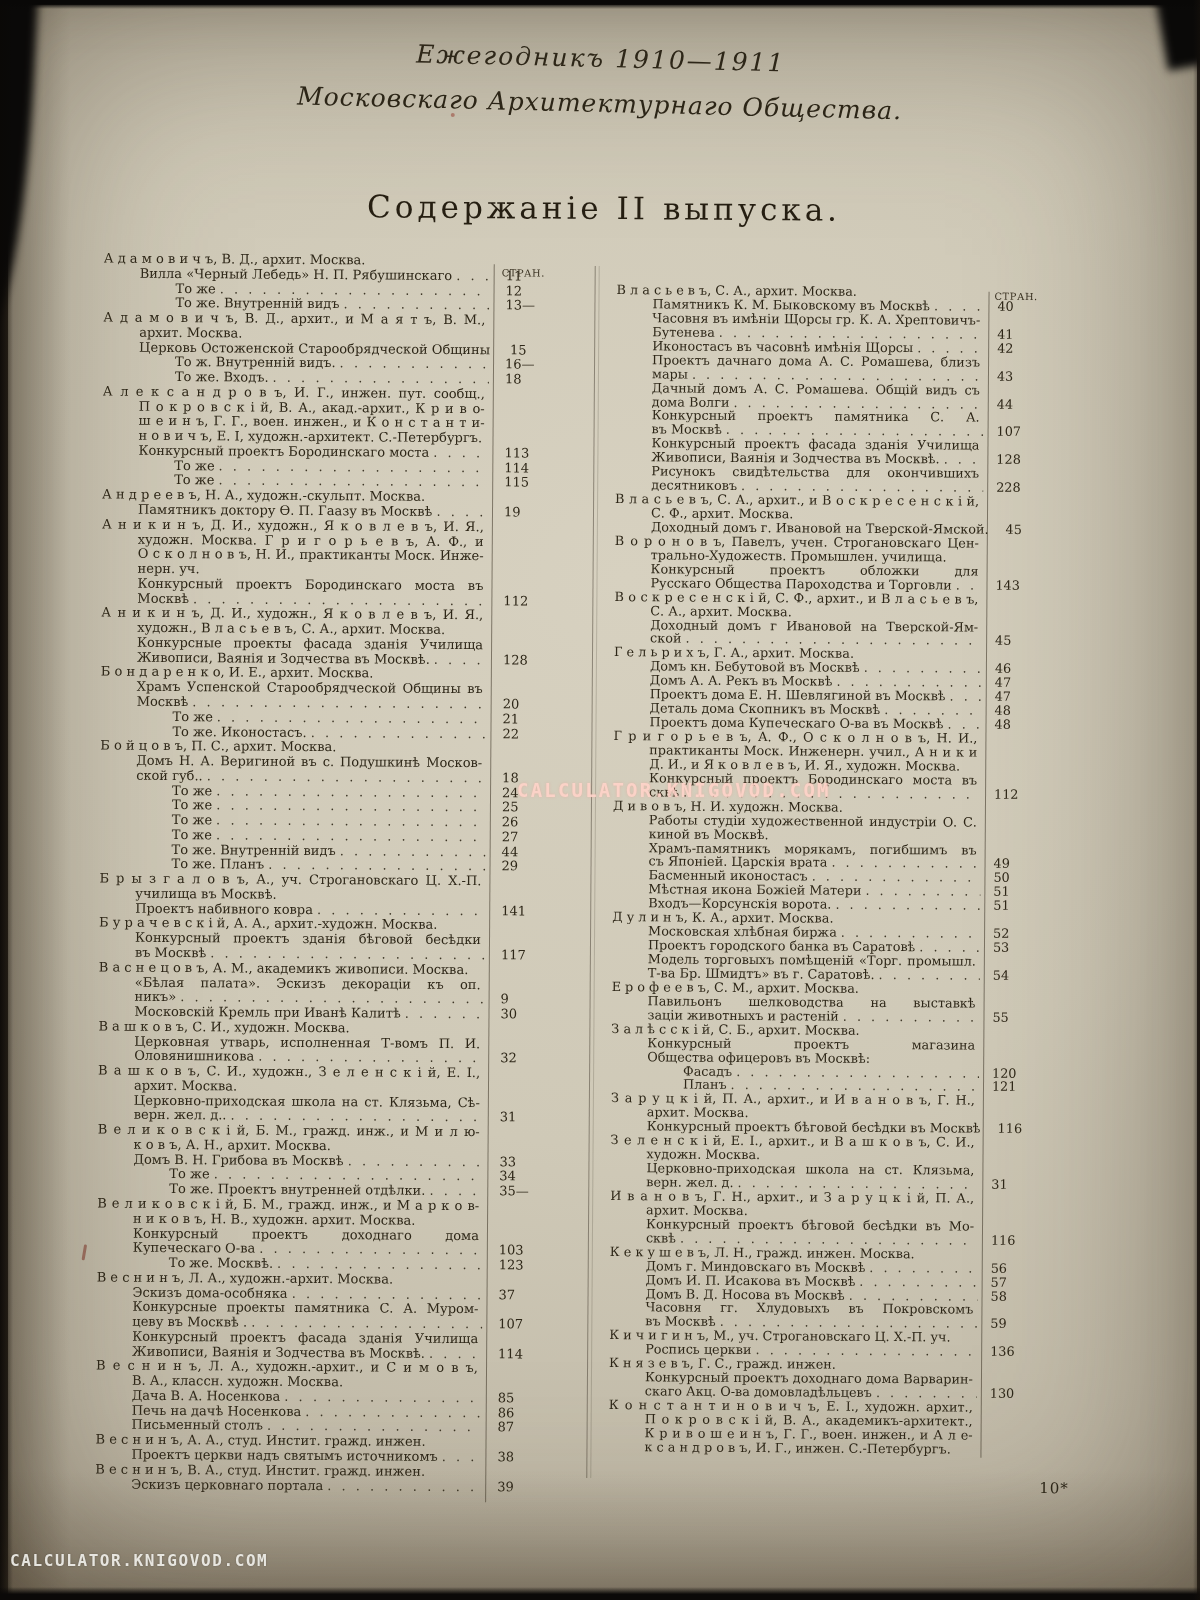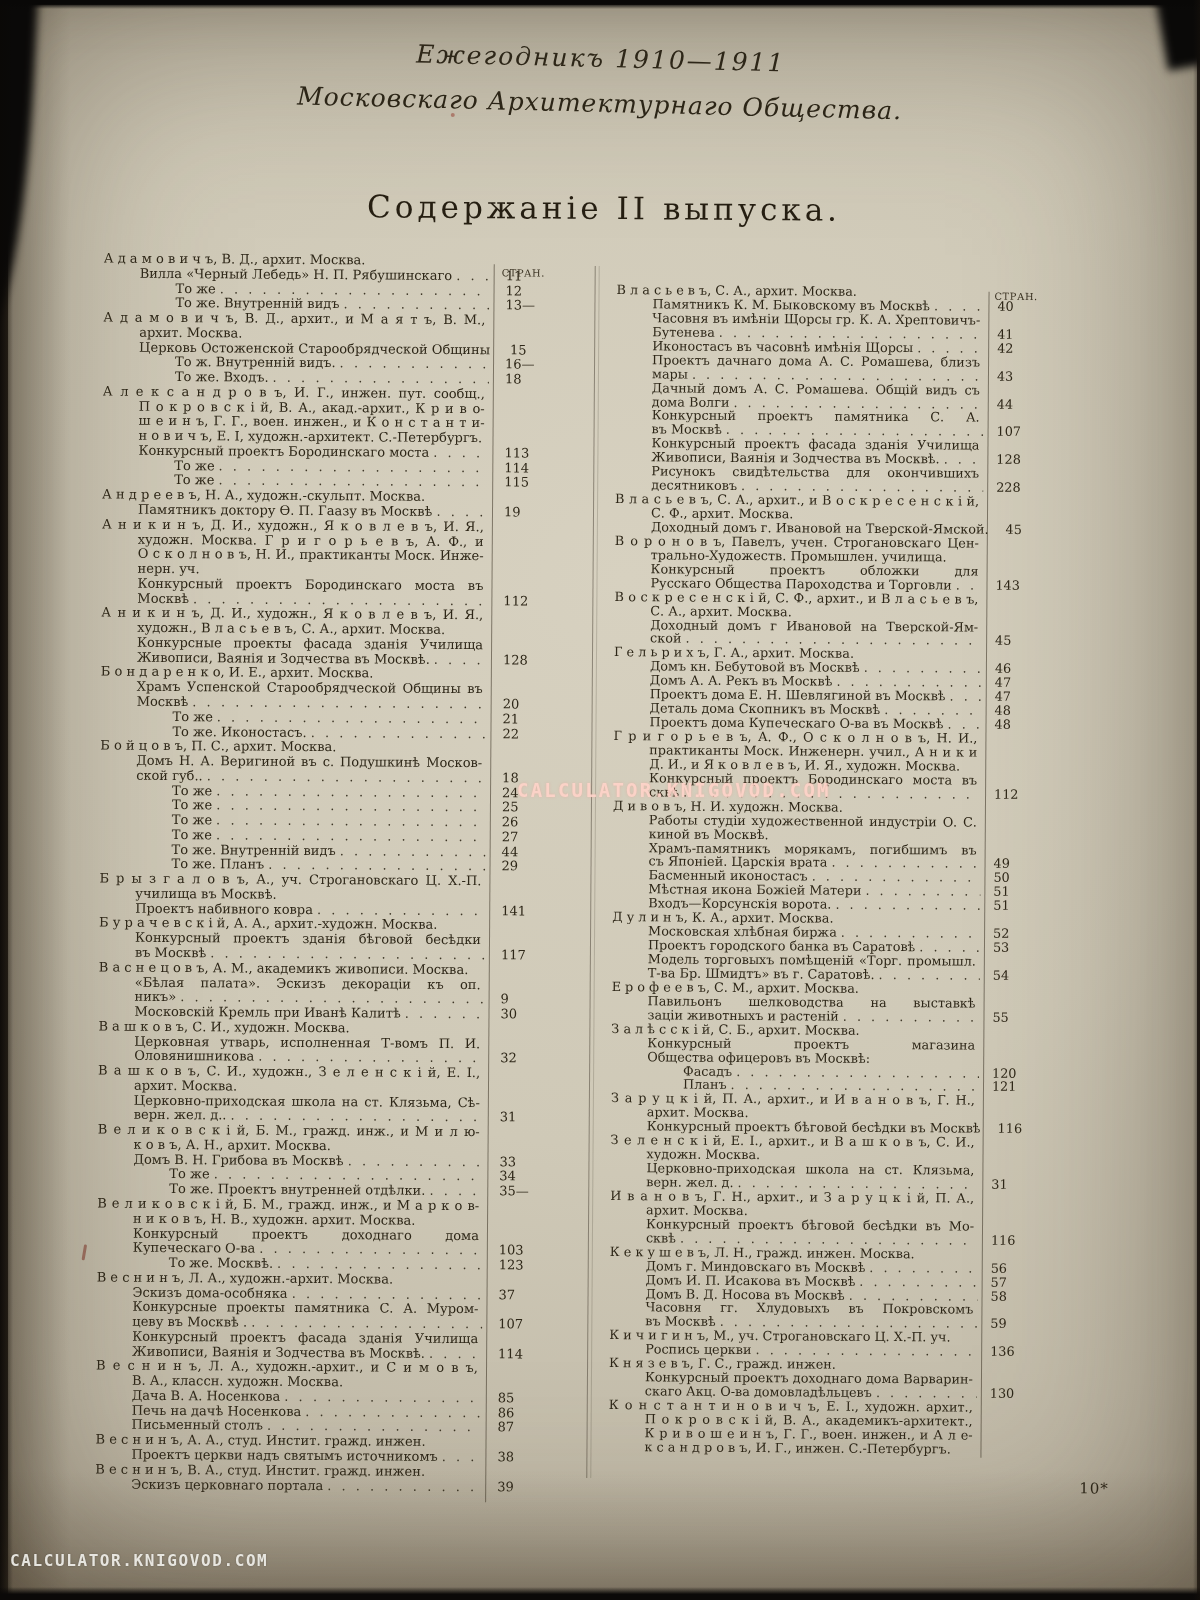--- a/index.html
+++ b/index.html
@@ -55,21 +55,21 @@
          letter-spacing:3px;}
   .col-left .pg{flex:0 0 auto;width:52px;padding-left:12px;box-sizing:border-box;}
   .col-right .pg{flex:0 0 auto;width:46px;padding-left:9px;box-sizing:border-box;}
   .strn{position:absolute;font-size:9.8px;letter-spacing:.6px;color:#3a3222;text-align:right;}
   .col-left .strn{left:398px;top:13px;}
   .col-right .strn{left:378px;top:5px;}
 
   .divider1{position:absolute;left:591px;top:266px;height:1212px;width:1px;background:rgba(52,43,30,.45);}
   .divider2{position:absolute;left:595px;top:266px;height:1212px;width:1px;background:rgba(52,43,30,.20);}
 
-  .sig{position:absolute;left:1084px;top:1476px;font-size:15px;color:#2a2416;letter-spacing:1px;}
+  .sig{position:absolute;left:1044px;top:1476px;font-size:15px;color:#2a2416;letter-spacing:1px;}
 
   .wm-center{position:absolute;left:517px;top:779px;font-family:"DejaVu Sans Mono","Liberation Mono",monospace;
          font-size:19px;font-weight:bold;letter-spacing:2.2px;color:rgba(255,213,203,.88);
          text-shadow:0 0 3px rgba(250,140,130,.35);}
   .wm-bottom{position:absolute;left:10px;top:1551px;font-family:"DejaVu Sans Mono","Liberation Mono",monospace;
          font-size:16px;font-weight:bold;letter-spacing:1.6px;color:rgba(240,239,233,.93);
          text-shadow:0 0 2px rgba(0,0,0,.25);}
 
   .speck1{position:absolute;left:86px;top:1248px;width:3px;height:16px;background:rgba(122,34,22,.5);
          transform:rotate(9deg);border-radius:2px;}

